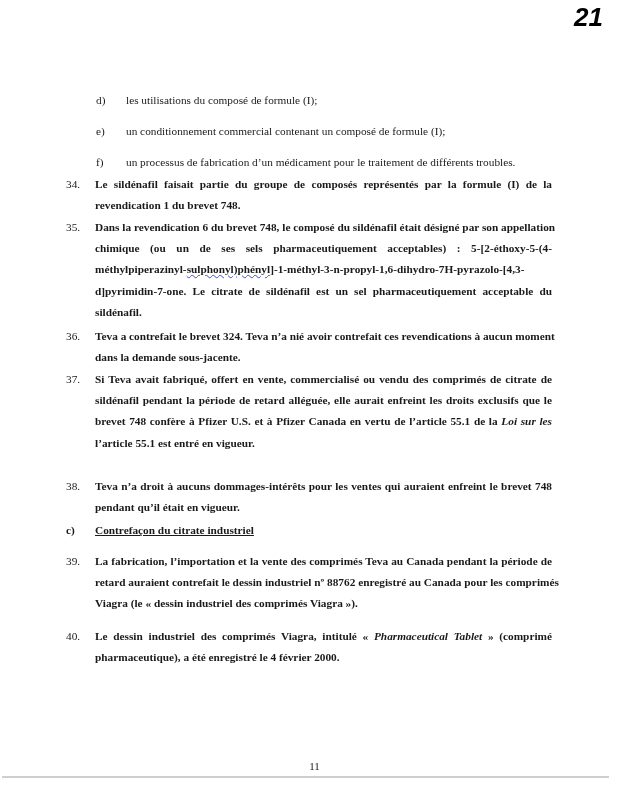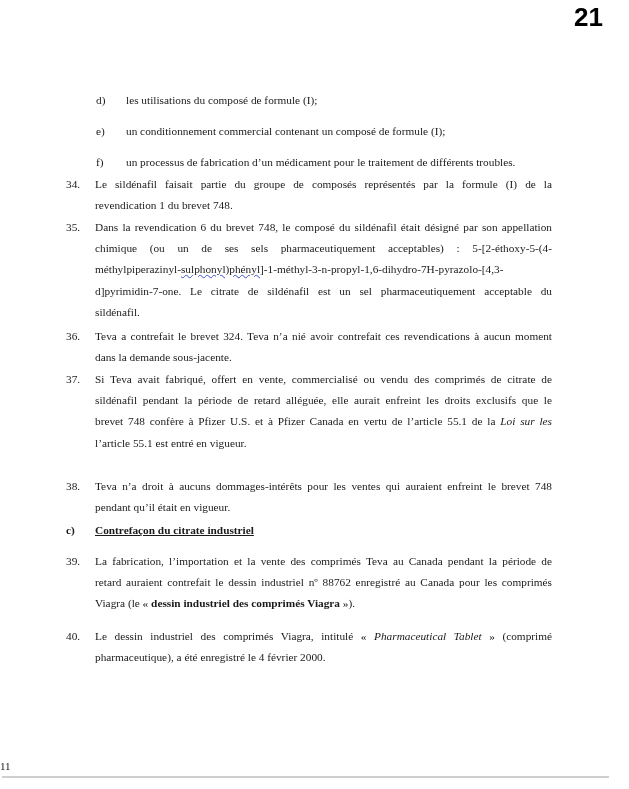--- a/index.html
+++ b/index.html
@@ -1,33 +1,33 @@
 <!DOCTYPE html>
 <html><head>
 <meta charset="utf-8">
 <style>
   html, body { margin: 0; padding: 0; background: #ffffff; }
   body { width: 629px; height: 789px; position: relative; overflow: hidden;
          font-family: "Liberation Serif", "DejaVu Serif", serif; color: #1a1a1a; }
   .exhibit-num { position: absolute; top: 2px; right: 26px;
                  font-family: "Liberation Sans", "DejaVu Sans", sans-serif;
-                 font-weight: bold; font-size: 26px; color: #000; }
+                 font-weight: bold; font-size: 26px; color: #000; font-style: italic; }
   .page { position: absolute; left: 0; top: 0; width: 629px; }
   .sub { position: absolute; left: 96px; width: 455px; font-size: 11.3px; line-height: 21px; }
   .sub .lbl { position: absolute; left: 0; top: 0; }
   .sub .txt { position: absolute; left: 30px; top: 0; white-space: nowrap; }
   .para { position: absolute; left: 66px; width: 486px; font-size: 11.3px; line-height: 21.2px; }
   .para .num { position: absolute; left: 0; top: 0; }
-  .para .body { margin-left: 29px; text-align: justify; text-align-last: left; }
+  .para .body { margin-left: 29px; text-align: justify; text-align-last: left; font-weight: bold; }
   .para .body .line { display: block; text-align: justify; text-align-last: justify; white-space: nowrap; }
   .para .body .line.last { text-align-last: left; }
   .heading { position: absolute; left: 66px; font-size: 11.3px; font-weight: bold; line-height: 21px; }
   .heading .title { position: absolute; left: 29px; white-space: nowrap; text-decoration: underline; }
   .squiggle { text-decoration: underline wavy #3b4fd1; text-decoration-thickness: 1px; }
-  .page-number { position: absolute; left: 0; width: 629px; top: 760px; 
+  .page-number { position: absolute; left: 0; width: 629px; top: 760px; text-align: center;
                  font-size: 11px; }
   .footer-rule { position: absolute; left: 2px; width: 607px; top: 776px; height: 2px;
                  background: #cfcfcf; }
 </style>
 </head>
 <body>
 
 <div class="exhibit-num">21</div>
 
 <div class="page">

